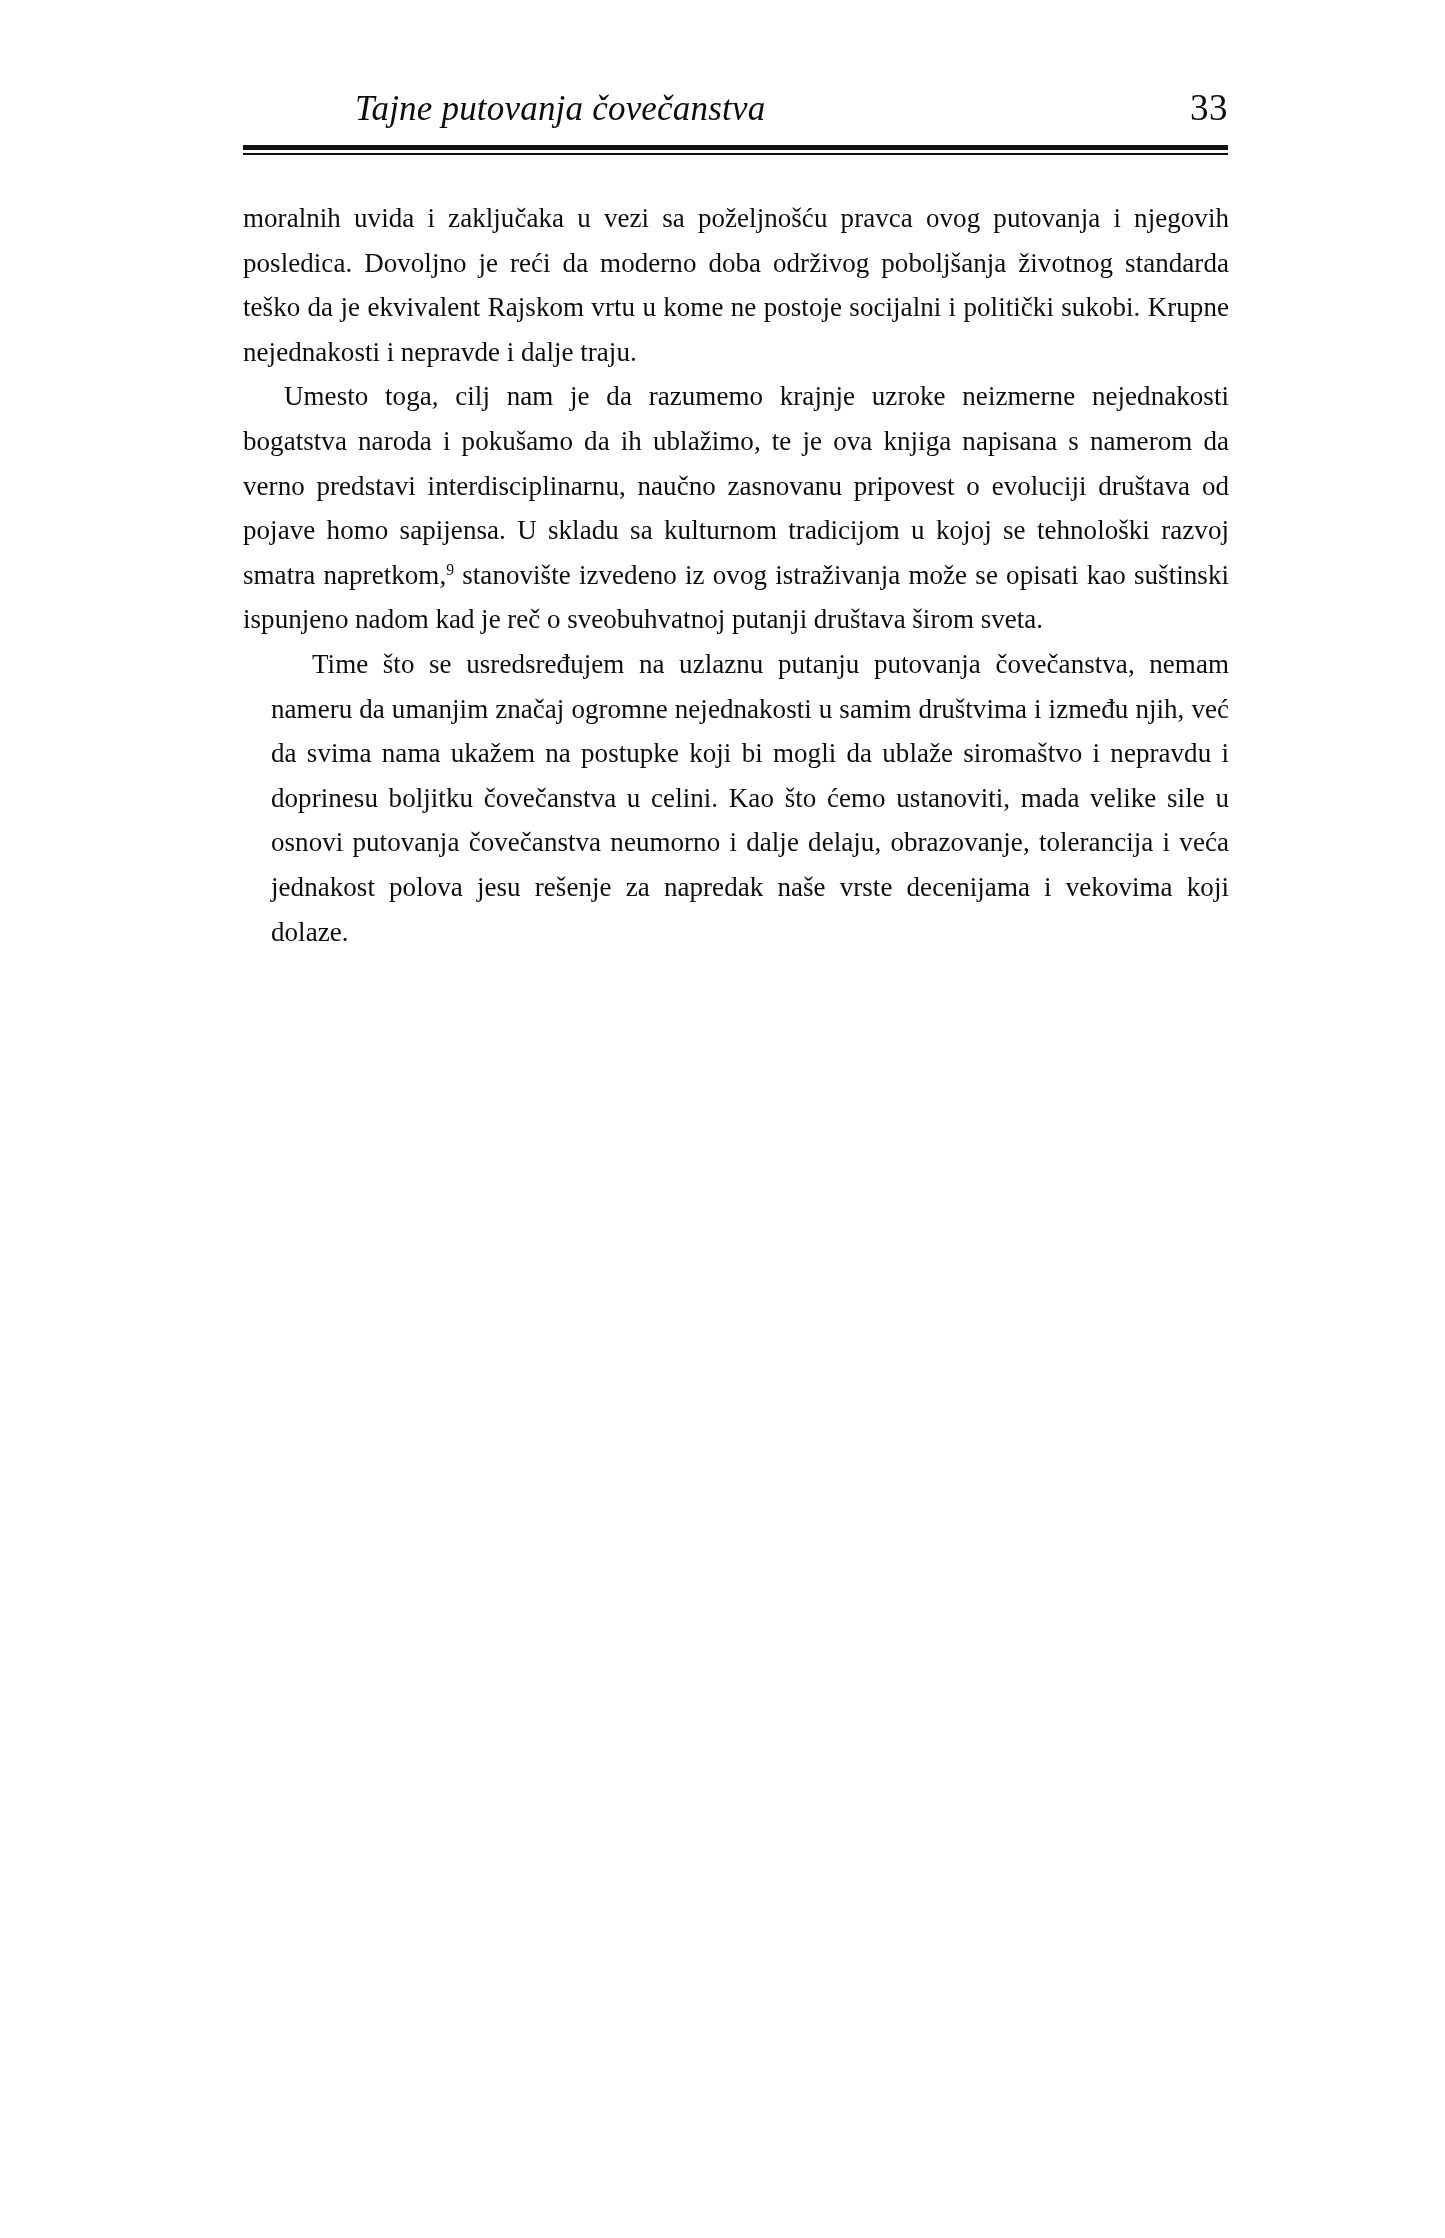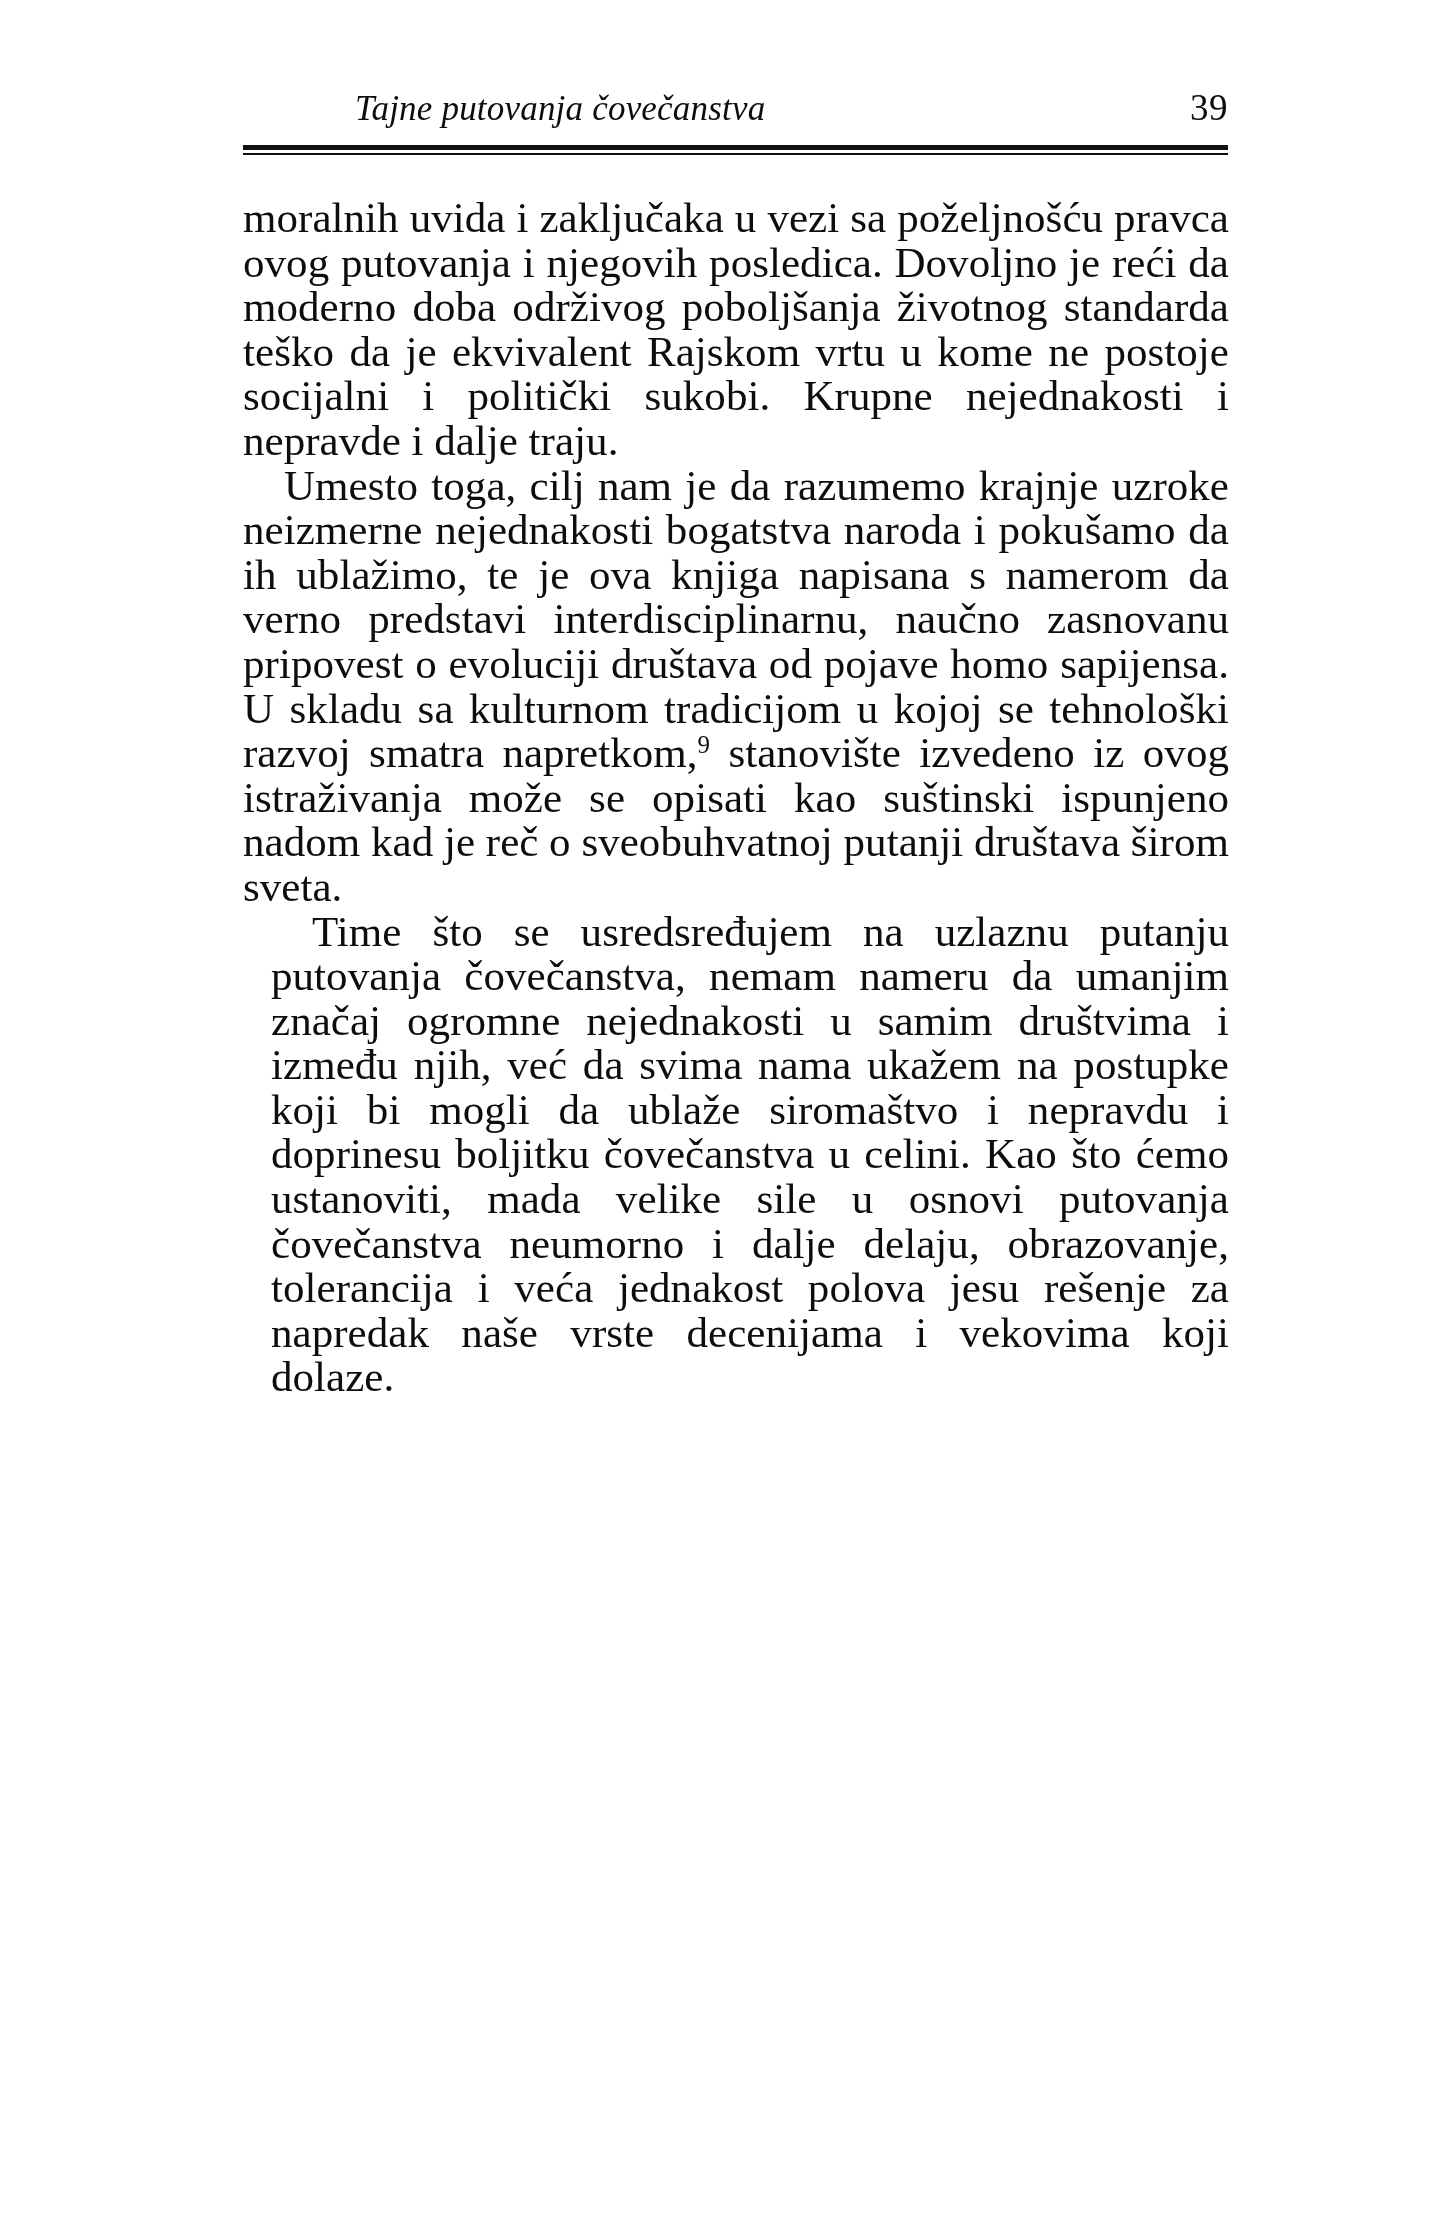--- a/index.html
+++ b/index.html
@@ -74,21 +74,21 @@
   
   .text-block {
     position: absolute;
     left: 243px;
     top: 196px;
     width: 986px;
   }
 
   .body-par {
     margin: 0;
-    font-size: 43px;
+    font-size: 27px;
     line-height: 44.6px;
     text-align: justify;
     text-align-last: left;
     hyphens: none;
     word-spacing: -0.2px;
     letter-spacing: 0.05px;
   }
 
   .body-par.indent {
     text-indent: 41px;
@@ -107,21 +107,21 @@
     letter-spacing: 0;
   }
 </style>
 </head>
 <body>
 
 <div class="page">
 
   <div class="running-head">
     <div class="running-head-title">Tajne putovanja čovečanstva</div>
-    <div class="running-head-folio">39</div>
+    <div class="running-head-folio">33</div>
   </div>
 
   <div class="head-rule">
     <div class="rule-thick"></div>
     <div class="rule-thin"></div>
   </div>
 
   <div class="text-block">
 
     <p class="body-par">moralnih uvida i zaključaka u vezi sa poželjnošću pravca ovog putovanja i njegovih posledica. Dovoljno je reći da moderno doba održivog poboljšanja životnog standarda teško da je ekvivalent Rajskom vrtu u kome ne postoje socijalni i politički sukobi. Krupne nejednakosti i nepravde i dalje traju.</p>

